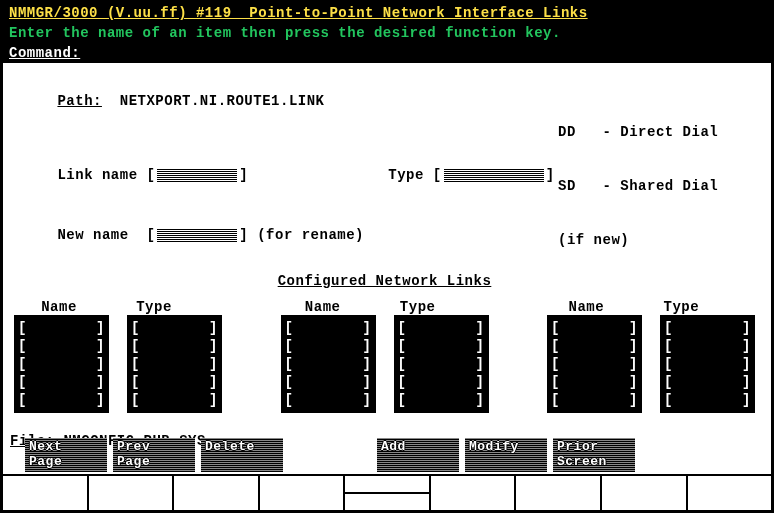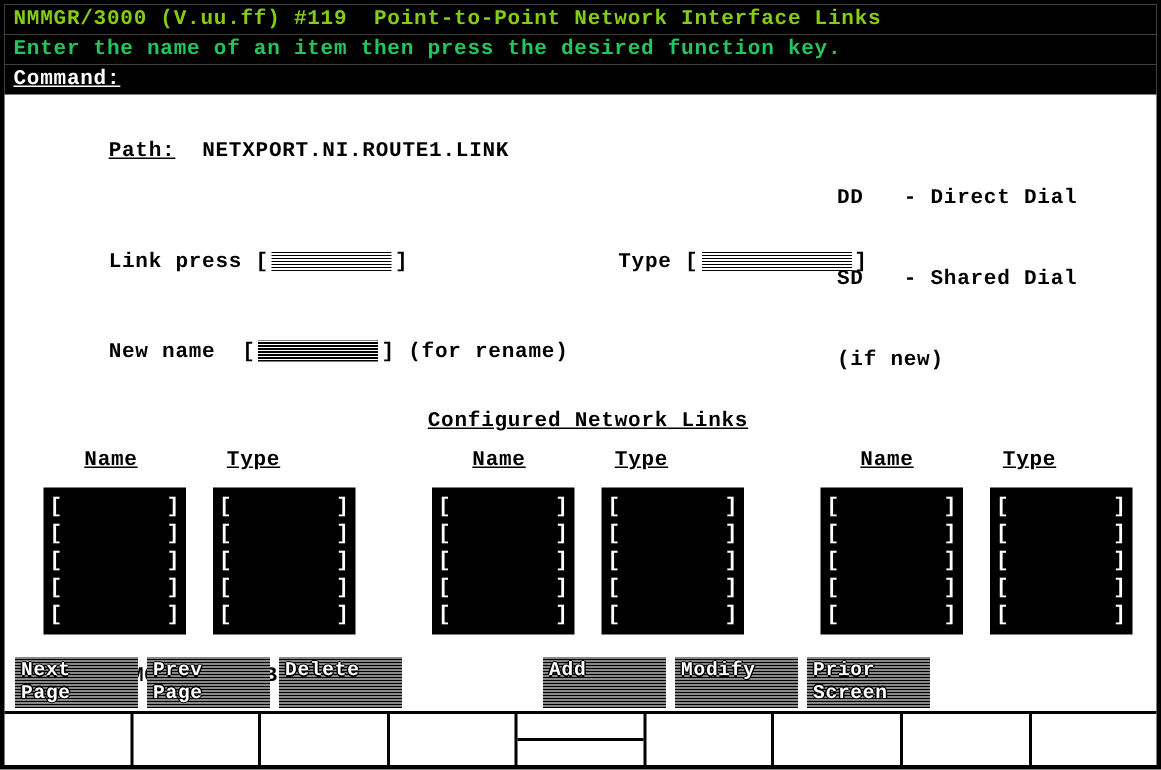--- a/index.html
+++ b/index.html
@@ -14,61 +14,61 @@
   }
   .screen {
     width: 774px;
     height: 513px;
     border: 3px solid #000;
     position: relative;
     background: #fff;
   }
   .titlebar {
     background: #000;
-    color: #84cc16;
+    color: #fde047;
     padding: 2px 6px;
     white-space: pre;
+    text-decoration: underline;
   }
   .subtitle {
     background: #000;
     color: #22c55e;
     padding: 2px 6px;
     white-space: pre;
   }
   .cmdline {
     background: #000;
     color: #fff;
     padding: 2px 6px;
     white-space: pre;
   }
   .underline { text-decoration: underline; }
   .content {
-    padding: 8px 6px 0 16px;
+    padding: 8px 6px 0 1px;
     color: #000;
   }
   .row { white-space: pre; line-height: 20px; }
   .hatch-field {
     display: inline-block;
     background-image: repeating-linear-gradient(0deg, #000 0 1px, #fff 1px 2px);
     height: 14px;
     vertical-align: middle;
     margin: 0 2px;
   }
   .hatch-field.w80 { width: 80px; }
   .hatch-field.w100 { width: 100px; }
   .section-title {
     text-align: center;
     text-decoration: underline;
     margin: 8px 0 10px 0;
   }
   .headers {
     display: flex;
     padding: 0 10px;
-    margin-bottom: 10px;
-    text-decoration: underline;
+    margin-bottom: 0;
   }
   .hcol { flex: 1; display: flex; }
   .hcol .hname { width: 90px; text-align: center; }
   .hcol .htype { width: 100px; text-align: center; }
   .hcol-gap { width: 50px; }
   .table-area {
     display: flex;
     padding: 0 10px;
     gap: 0;
   }
@@ -88,21 +88,21 @@
     line-height: 18px;
     white-space: pre;
     display: flex;
     justify-content: space-between;
   }
   .fileline {
     margin: 20px 0 10px 6px;
   }
   .fkeys {
     position: absolute;
-    left: 3px; right: 3px;
+    left: 18px; right: 3px;
     bottom: 38px;
     display: flex;
     gap: 6px;
     padding: 0 4px;
     align-items: center;
   }
   .fkey {
     background-image: repeating-linear-gradient(0deg, #000 0 1px, #888 1px 2px);
     color: #fff;
     width: 82px;
@@ -151,21 +151,21 @@
   <div class="subtitle">Enter the name of an item then press the desired function key.</div>
   <div class="cmdline"><span class="underline">Command:</span></div>
 
   <div class="content">
     <div class="row">
       <span class="underline">Path:</span>  <span>NETXPORT.NI.ROUTE1.LINK</span>
     </div>
     <div style="height:14px"></div>
 
     <div class="row">
-      <span>Link press</span> [<span class="hatch-field w80"></span>]<span style="display:inline-block;width:140px"></span><span>Type</span> [<span class="hatch-field w100"></span>]
+      <span>Link name</span> [<span class="hatch-field w80"></span>]<span style="display:inline-block;width:140px"></span><span>Type</span> [<span class="hatch-field w100"></span>]
     </div>
     <div class="row">
       <span>New name</span>  [<span class="hatch-field w80"></span>] <span>(for rename)</span>
     </div>
 
     <div class="legend">
       <div>DD   - Direct Dial</div>
       <div>SD   - Shared Dial</div>
       <div>(if new)</div>
     </div>

